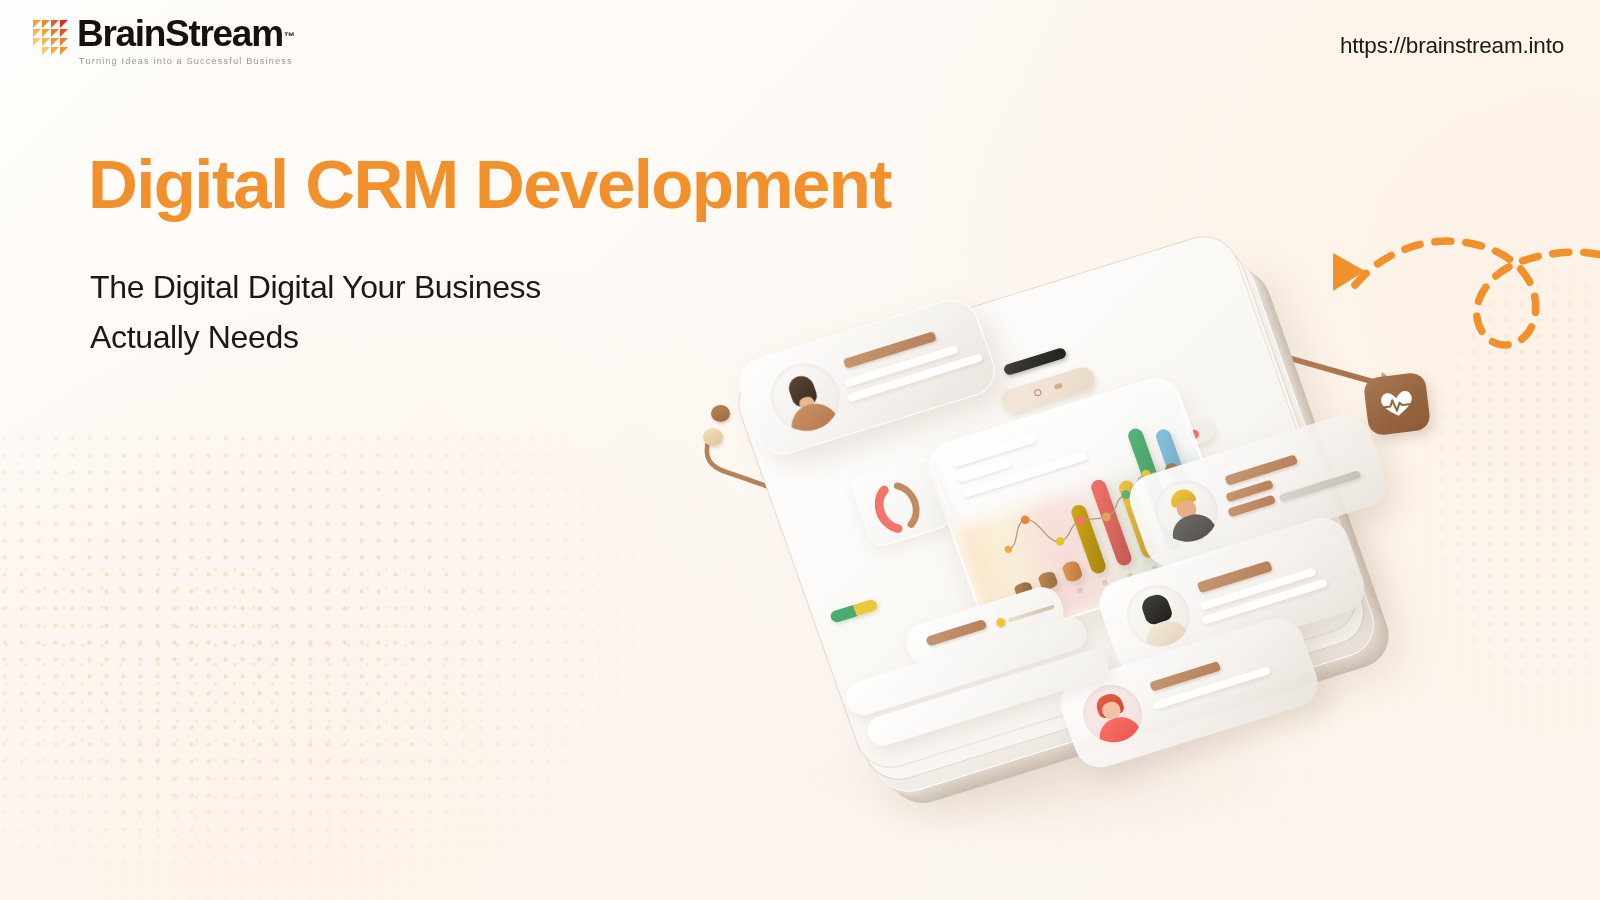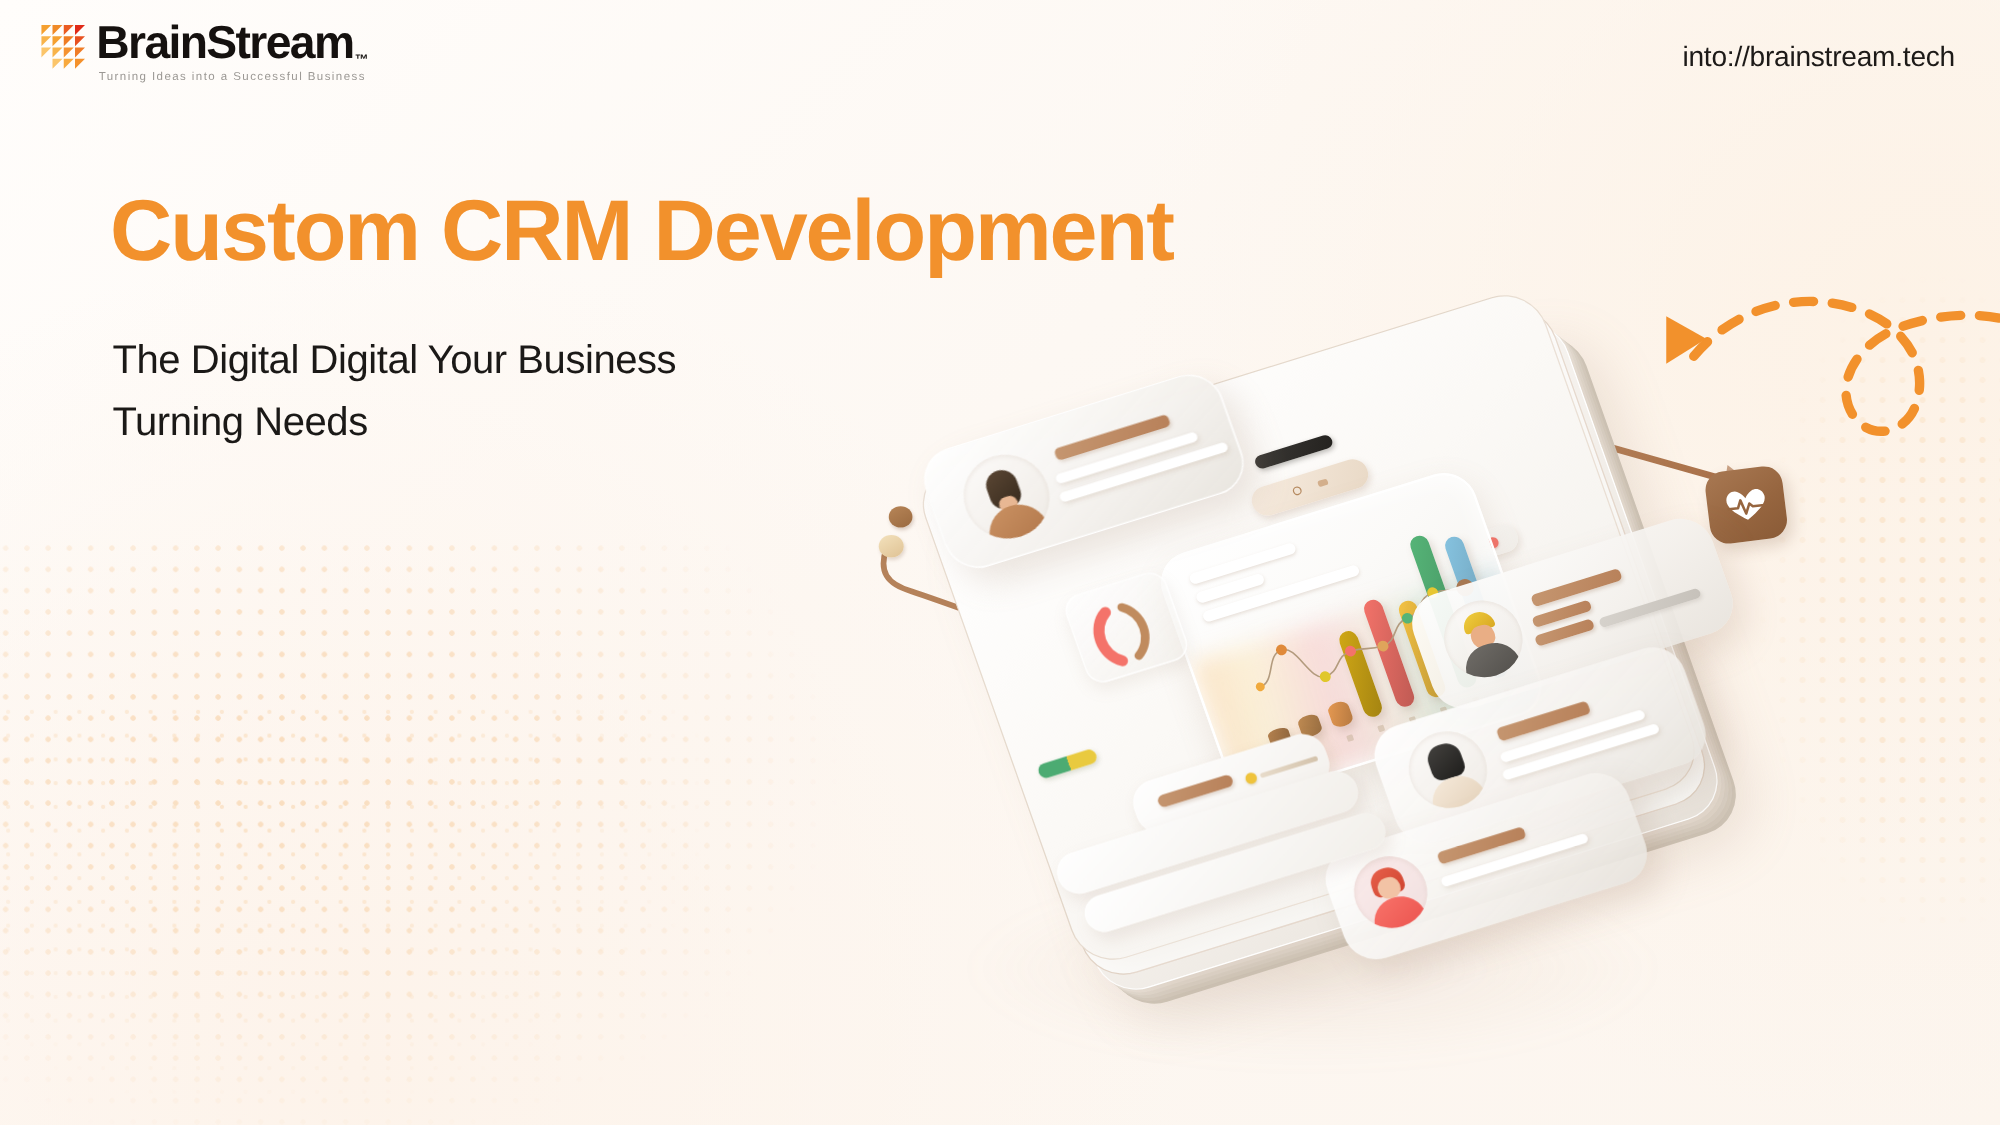--- a/index.html
+++ b/index.html
@@ -44,21 +44,21 @@
     background-size: 16px 16px;
     -webkit-mask-image: radial-gradient(ellipse 58% 48% at 58% 52%, #000 5%, rgba(0,0,0,.8) 40%, rgba(0,0,0,0) 80%);
             mask-image: radial-gradient(ellipse 58% 48% at 58% 52%, #000 5%, rgba(0,0,0,.8) 40%, rgba(0,0,0,0) 80%);
     opacity:.9;
   }
 
   
   #logo { position:absolute; left:33px; top:14px; display:flex; align-items:flex-start; }
   #logo-mark { width:38px; height:40px; margin-top:4px; }
   #logo-text-wrap { margin-left:6px; }
-  #logo-word-row { display:flex; align-items:flex-end; }
+  #logo-word-row { display:flex; align-items:center; }
   #logo-word {
     font-size:37px; font-weight:bold; letter-spacing:-1.3px;
     color:#15110f; line-height:40px; white-space:nowrap;
   }
   #logo-tm { font-size:11px; color:#15110f; margin-top:3px; margin-left:1px; font-weight:bold; }
   #logo-tag {
     font-size:9.2px; color:#9b9894; letter-spacing:1.15px;
     margin-top:2px; margin-left:2px; white-space:nowrap;
   }
 
@@ -303,26 +303,26 @@
     </svg>
     <div id="logo-text-wrap">
       <div id="logo-word-row">
         <div id="logo-word">BrainStream</div>
         <div id="logo-tm">™</div>
       </div>
       <div id="logo-tag">Turning Ideas into a Successful Business</div>
     </div>
   </div>
 
-  <div id="site-url">into://brainstream.tech</div>
-
-  <h1 id="headline">Custom CRM Development</h1>
+  <div id="site-url">https://brainstream.into</div>
+
+  <h1 id="headline">Digital CRM Development</h1>
   <div id="subheadline">
     <span>The Digital Digital Your Business</span>
-    <span>Turning Needs</span>
+    <span>Actually Needs</span>
   </div>
 
   <svg id="dashed-arrow" viewBox="0 0 280 290">
     <path d="M30 120 C 60 84, 110 66, 160 82 C 200 95, 218 128, 208 158 C 200 182, 172 188, 158 168 C 142 145, 158 112, 192 98 C 222 86, 258 84, 285 92" fill="none" stroke="#F2912C" stroke-width="7.5" stroke-linecap="round" stroke-dasharray="16 15"></path>
     <polygon points="8,88 40,106 8,126" fill="#F2912C"></polygon>
   </svg>
 
   <svg id="double-arrow" viewBox="0 0 300 110">
     <defs>
       <linearGradient id="ga" x1="0" y1="0" x2="1" y2="1">

